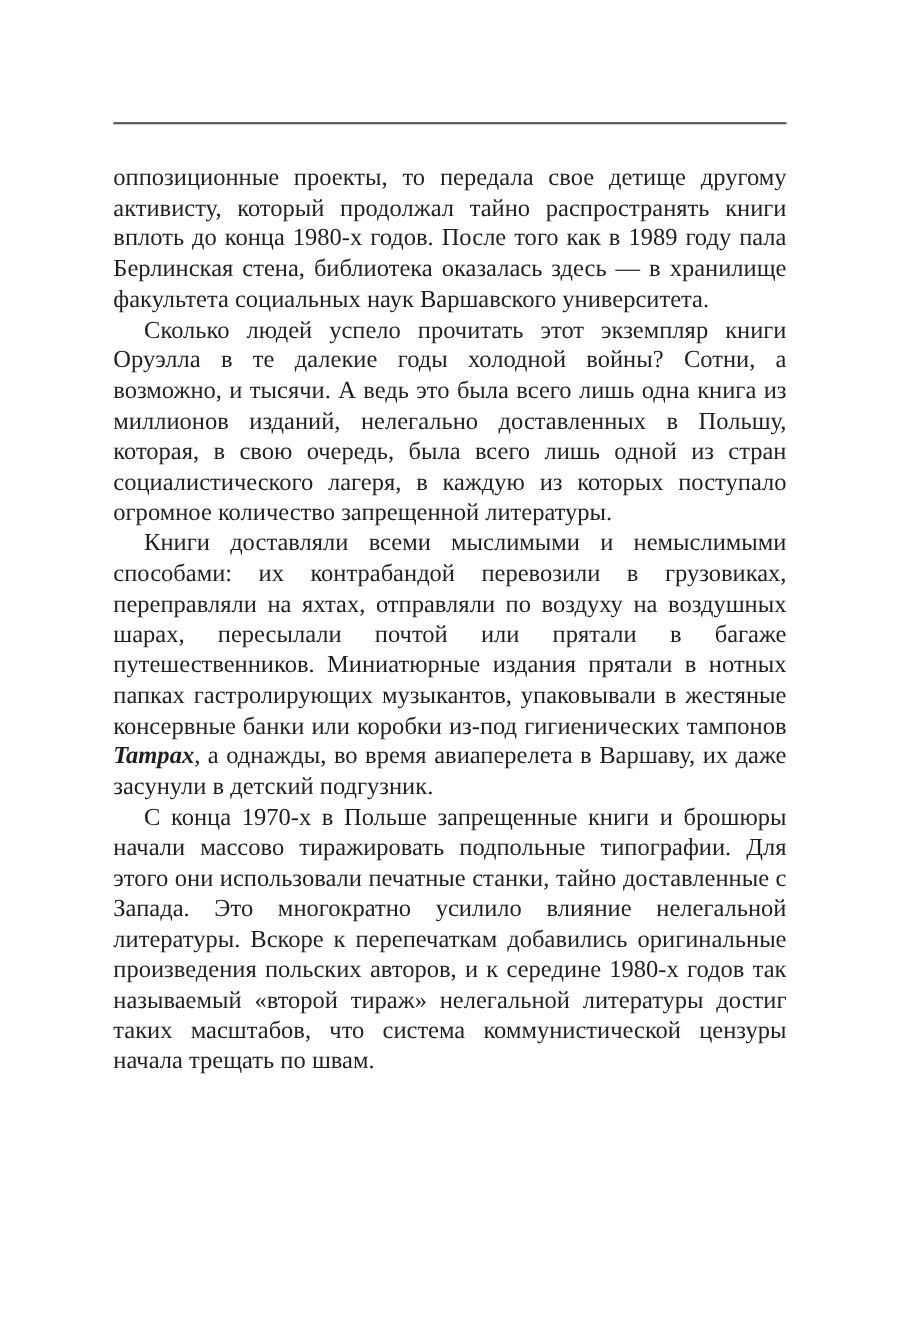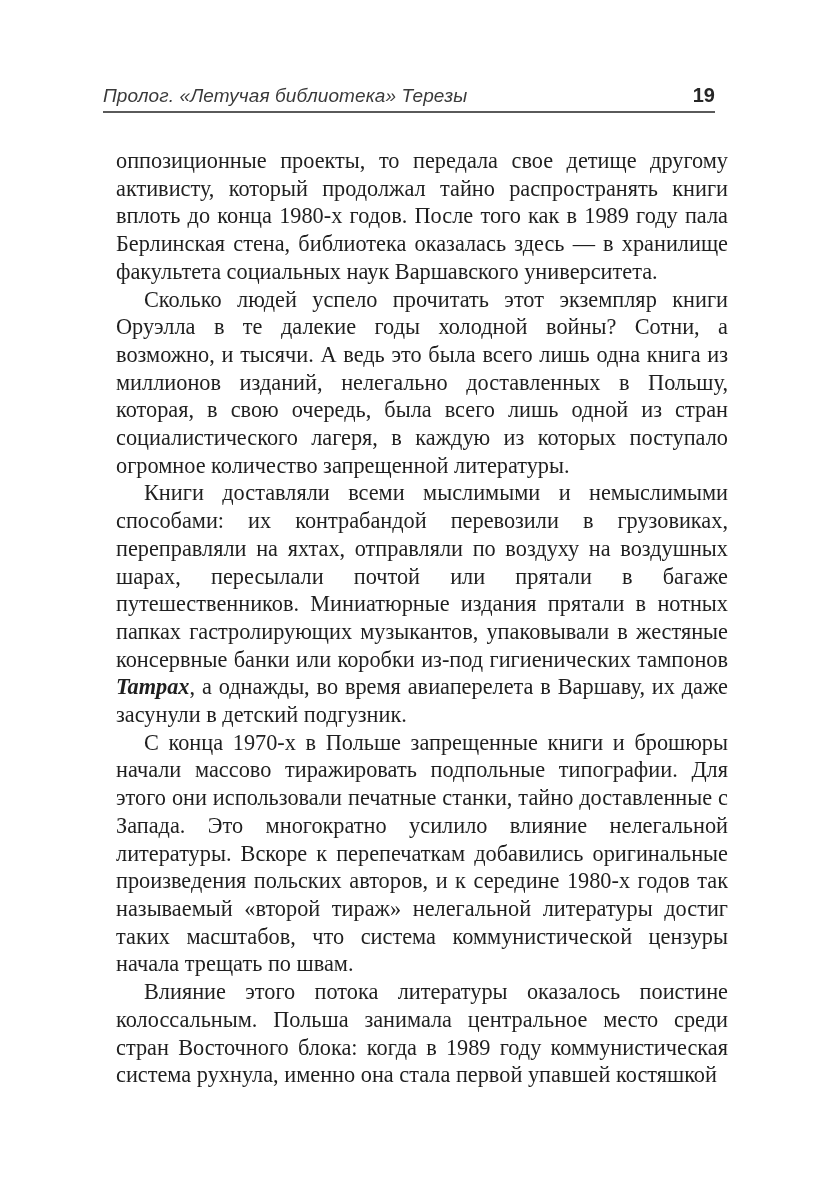--- a/index.html
+++ b/index.html
@@ -39,21 +39,21 @@
     position: absolute;
     top: 111px;
     left: 103px;
     width: 612px;
     height: 0;
     border-bottom: 2px solid #5a5a5a;
   }
   .page-body {
     position: absolute;
     top: 147px;
-    left: 116px;
+    left: 103px;
     width: 612px;
     font-family: "Liberation Serif", serif;
     font-size: 22.3px;
     line-height: 27.7px;
     color: #1f1f1f;
     text-align: justify;
   }
   .page-body p {
     margin: 0;
     padding: 0;
@@ -65,28 +65,23 @@
   .brand {
     font-style: italic;
     font-weight: bold;
   }
 </style>
 </head>
 <body>
 
 <div class="page">
 
-  <div class="page-header">
-    <span class="running-title">Пролог. «Летучая библиотека» Терезы</span>
-    <span class="page-number">19</span>
-  </div>
 
   <div class="header-rule"></div>
 
   <div class="page-body">
     <p class="no-indent">оппозиционные проекты, то передала свое детище другому активисту, который продолжал тайно распространять книги вплоть до конца 1980-х годов. После того как в 1989 году пала Берлинская стена, библиотека оказалась здесь — в хранилище факультета социальных наук Варшавского университета.</p>
     <p>Сколько людей успело прочитать этот экземпляр книги Оруэлла в те далекие годы холодной войны? Сотни, а возможно, и тысячи. А ведь это была всего лишь одна книга из миллионов изданий, нелегально доставленных в Польшу, которая, в свою очередь, была всего лишь одной из стран социалистического лагеря, в каждую из которых поступало огромное количество запрещенной литературы.</p>
     <p><span>Книги доставляли всеми мыслимыми и немыслимыми способами: их контрабандой перевозили в грузовиках, переправляли на яхтах, отправляли по воздуху на воздушных шарах, пересылали почтой или прятали в багаже путешественников. Миниатюрные издания прятали в нотных папках гастролирующих музыкантов, упаковывали в жестяные консервные банки или коробки из-под гигиенических тампонов </span><em class="brand">Tampax</em><span>, а однажды, во время авиаперелета в Варшаву, их даже засунули в детский подгузник.</span></p>
     <p>С конца 1970-х в Польше запрещенные книги и брошюры начали массово тиражировать подпольные типографии. Для этого они использовали печатные станки, тайно доставленные с Запада. Это многократно усилило влияние нелегальной литературы. Вскоре к перепечаткам добавились оригинальные произведения польских авторов, и к середине 1980-х годов так называемый «второй тираж» нелегальной литературы достиг таких масштабов, что система коммунистической цензуры начала трещать по швам.</p>
-    <p>Влияние этого потока литературы оказалось поистине колоссальным. Польша занимала центральное место среди стран Восточного блока: когда в 1989 году коммунистическая система рухнула, именно она стала первой упавшей костяшкой</p>
   </div>
 
 </div>
 
 </body></html>

